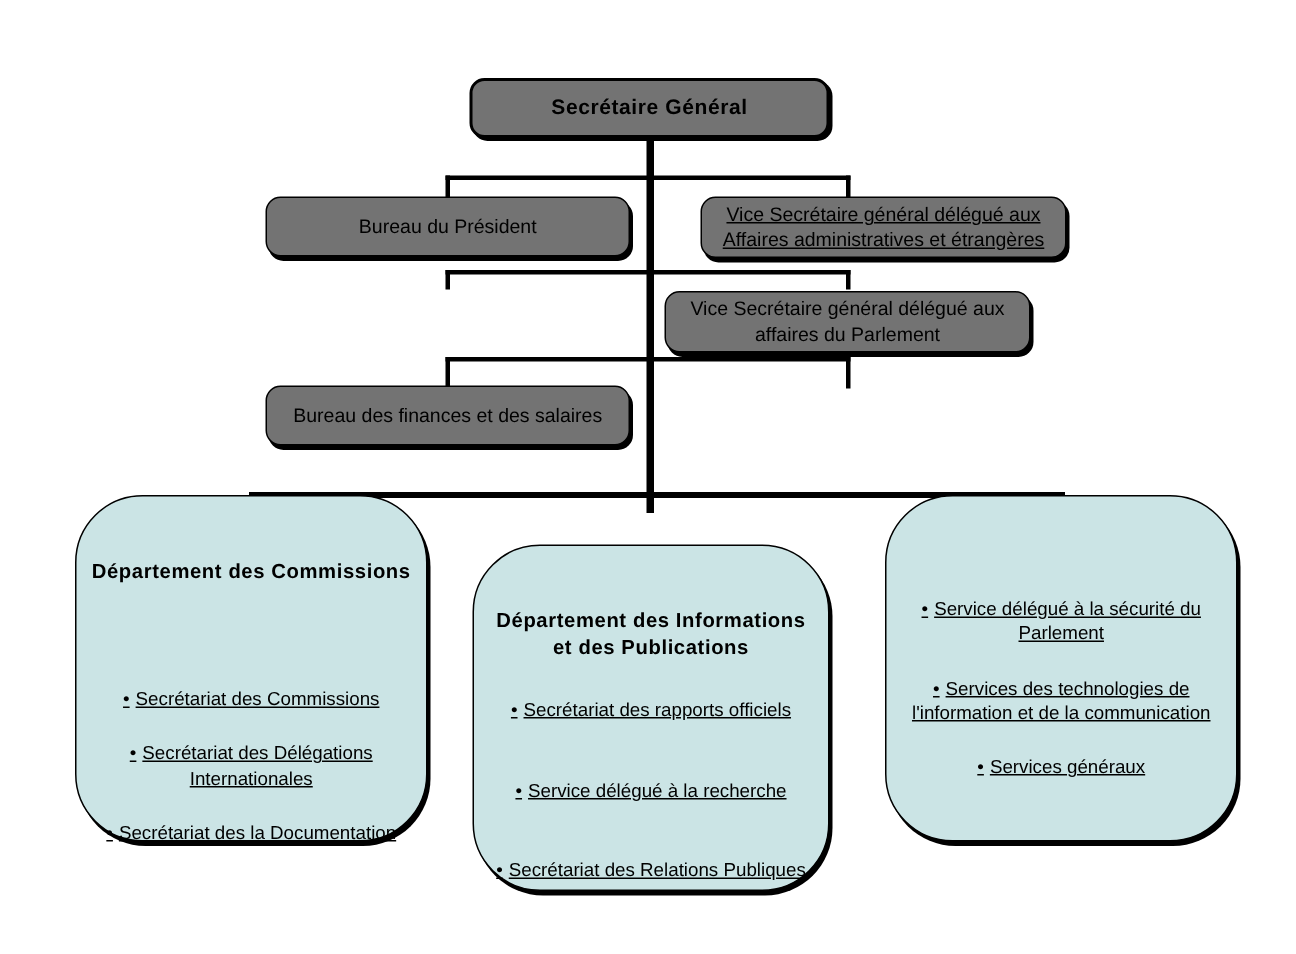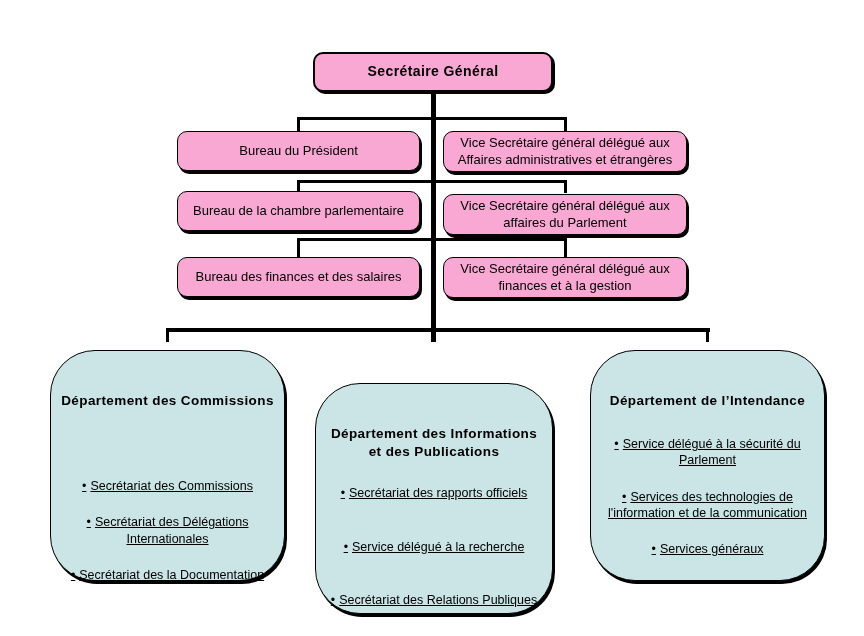--- a/index.html
+++ b/index.html
@@ -12,21 +12,21 @@
     color: #000000;
     overflow: hidden;
   }
   
   .line { position: absolute; background: #000000; }
 
   
   .node {
     position: absolute;
     box-sizing: border-box;
-    background: #f9a8d4;
+    background: #737373;
     border: 1px solid #000000;
     border-radius: 10px;
     box-shadow: 2px 3px 0 #000000;
     display: flex;
     align-items: center;
     justify-content: center;
     text-align: center;
     font-size: 13px;
     line-height: 1.25;
     padding: 2px 6px;
@@ -35,29 +35,29 @@
     left: 313px; top: 52px; width: 240px; height: 40px;
     border-width: 2px;
     font-weight: bold;
     font-size: 14px;
     letter-spacing: 0.4px;
     box-shadow: 2px 2px 0 #000000;
   }
   .bureau-0 { left: 177px; top: 131px; width: 243px; height: 40px; }
   .bureau-1 { left: 177px; top: 191px; width: 243px; height: 40px; }
   .bureau-2 { left: 177px; top: 257px; width: 243px; height: 40px; }
-  .vice-0   { left: 443px; top: 131px; width: 244px; height: 41px; }
+  .vice-0   { left: 467px; top: 131px; width: 244px; height: 41px; text-decoration: underline; }
   .vice-1   { left: 443px; top: 194px; width: 244px; height: 41px; }
   .vice-2   { left: 443px; top: 257px; width: 244px; height: 41px; }
 
   
   .dept {
     position: absolute;
     box-sizing: border-box;
-    top: 350px;
+    top: 330px;
     height: 231px;
     background: #cbe4e5;
     border: 1px solid #000000;
     border-radius: 45px;
     box-shadow: 2px 3px 0 #000000;
     padding: 41px 10px 10px 10px;
     display: flex;
     flex-direction: column;
     align-items: center;
     text-align: center;
@@ -108,35 +108,29 @@
   <div class="line" style="left:166px; top:328px; width:3px; height:14px;"></div>
   <div class="line" style="left:706px; top:328px; width:3px; height:14px;"></div>
 
   <div class="node root-node">
     <span>Secrétaire Général</span>
   </div>
 
   <div class="node bureau-0">
     <span>Bureau du Président</span>
   </div>
-  <div class="node bureau-1">
-    <span>Bureau de la chambre parlementaire</span>
-  </div>
   <div class="node bureau-2">
     <span>Bureau des finances et des salaires</span>
   </div>
 
   <div class="node vice-0">
     <span>Vice Secrétaire général délégué aux Affaires administratives et étrangères</span>
   </div>
   <div class="node vice-1">
     <span>Vice Secrétaire général délégué aux affaires du Parlement</span>
-  </div>
-  <div class="node vice-2">
-    <span>Vice Secrétaire général délégué aux finances et à la gestion</span>
   </div>
 
   <div class="dept dept-0">
     <div class="dept-title">Département des Commissions</div>
     <div class="dept-items">
       <div class="item"><span class="bullet">•</span><span>Secrétariat des Commissions</span></div>
       <div class="item"><span class="bullet">•</span><span>Secrétariat des Délégations Internationales</span></div>
       <div class="item"><span class="bullet">•</span><span>Secrétariat des la Documentation</span></div>
     </div>
   </div>
@@ -144,21 +138,20 @@
   <div class="dept dept-1">
     <div class="dept-title">Département des Informations et des Publications</div>
     <div class="dept-items">
       <div class="item"><span class="bullet">•</span><span>Secrétariat des rapports officiels</span></div>
       <div class="item"><span class="bullet">•</span><span>Service délégué à la recherche</span></div>
       <div class="item"><span class="bullet">•</span><span>Secrétariat des Relations Publiques</span></div>
     </div>
   </div>
 
   <div class="dept dept-2">
-    <div class="dept-title">Département de l’Intendance</div>
     <div class="dept-items">
       <div class="item"><span class="bullet">•</span><span>Service délégué à la sécurité du Parlement</span></div>
       <div class="item"><span class="bullet">•</span><span>Services des technologies de l'information et de la communication</span></div>
       <div class="item"><span class="bullet">•</span><span>Services généraux</span></div>
     </div>
   </div>
 
 </div>
 
 </body></html>

